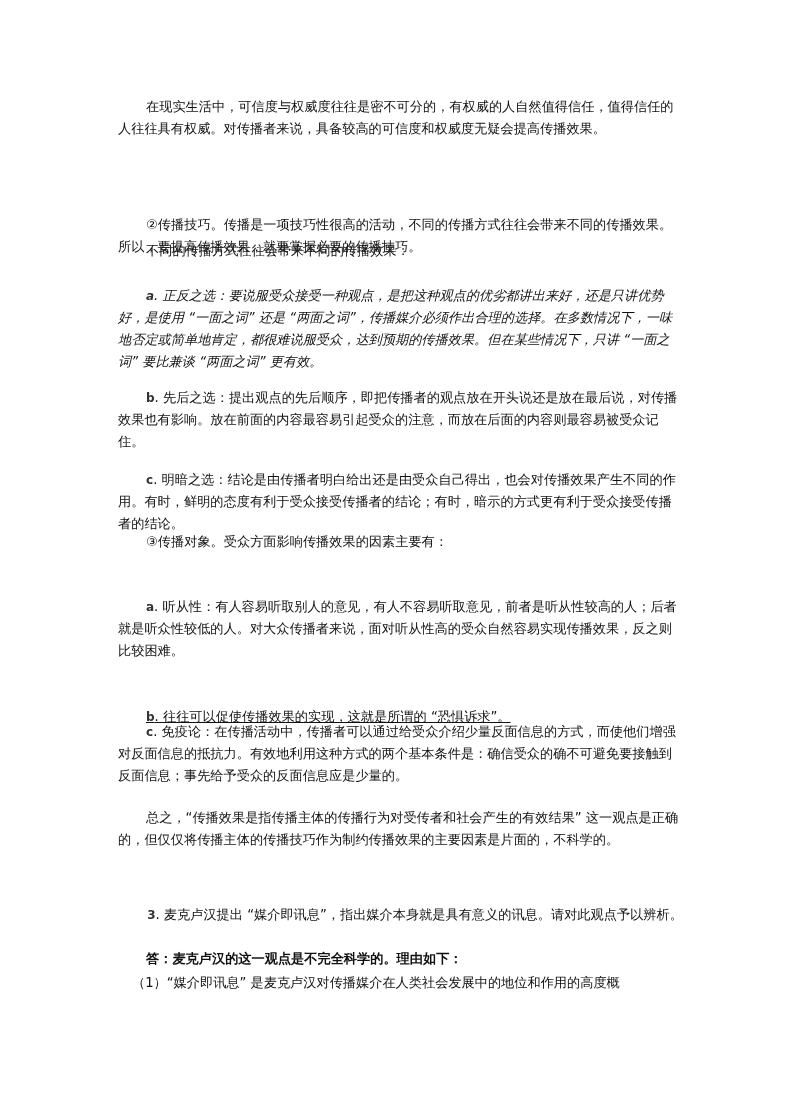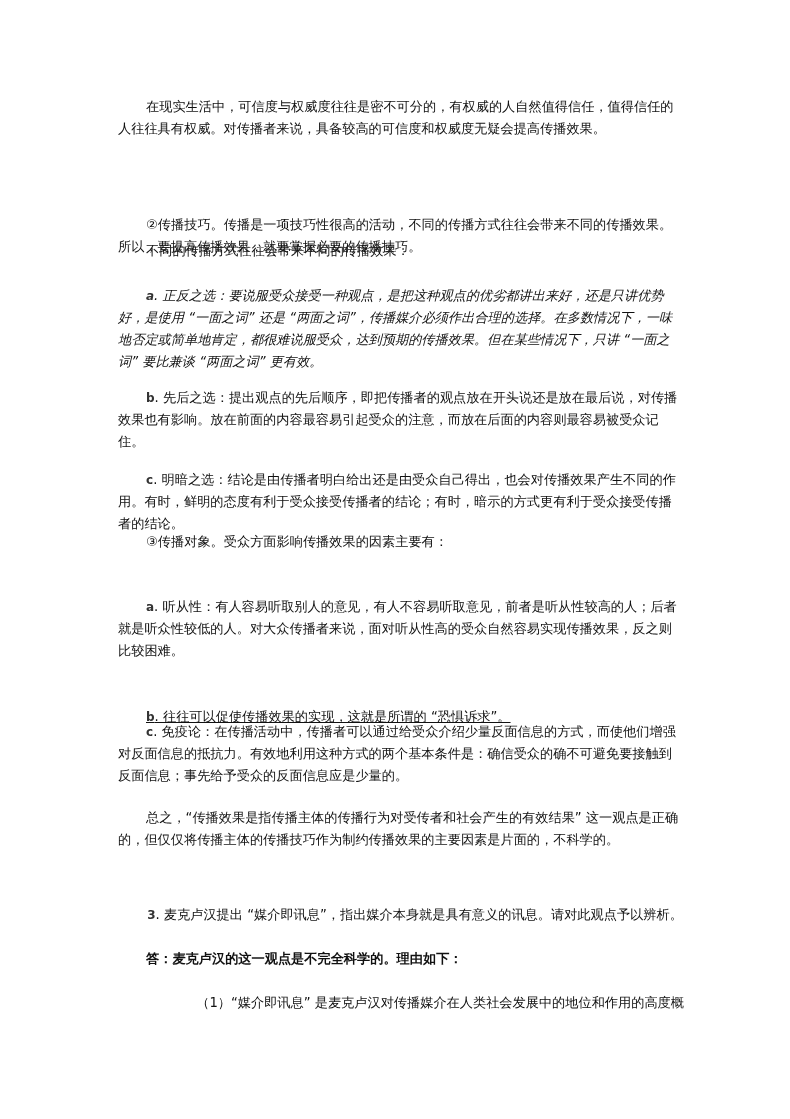--- a/index.html
+++ b/index.html
@@ -92,17 +92,17 @@
   </p>
 
   <p class="para" style="top:904px;text-align:center;">
     <b class="lbl">3</b><span>. 麦克卢汉提出 “媒介即讯息”，指出媒介本身就是具有意义的讯息。请对此观点予以辨析。</span>
   </p>
 
   <p class="para" style="top:948px;font-weight:bold;">
     <span>答：麦克卢汉的这一观点是不完全科学的。理由如下：</span>
   </p>
 
-  <p class="para last" style="top:992px;text-align:right;">
+  <p class="para last" style="top:972px;">
     <span>（1）“媒介即讯息” 是麦克卢汉对传播媒介在人类社会发展中的地位和作用的高度概</span>
   </p>
 
 </div>
 
 </body></html>

